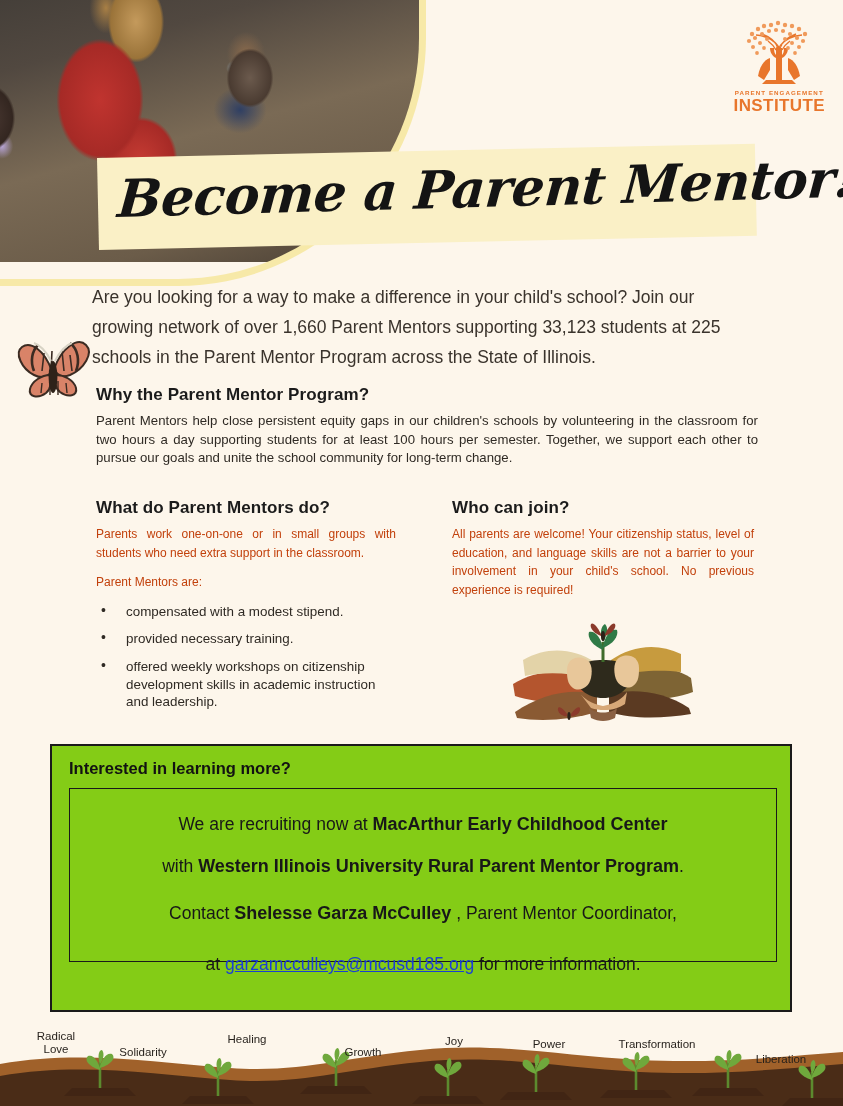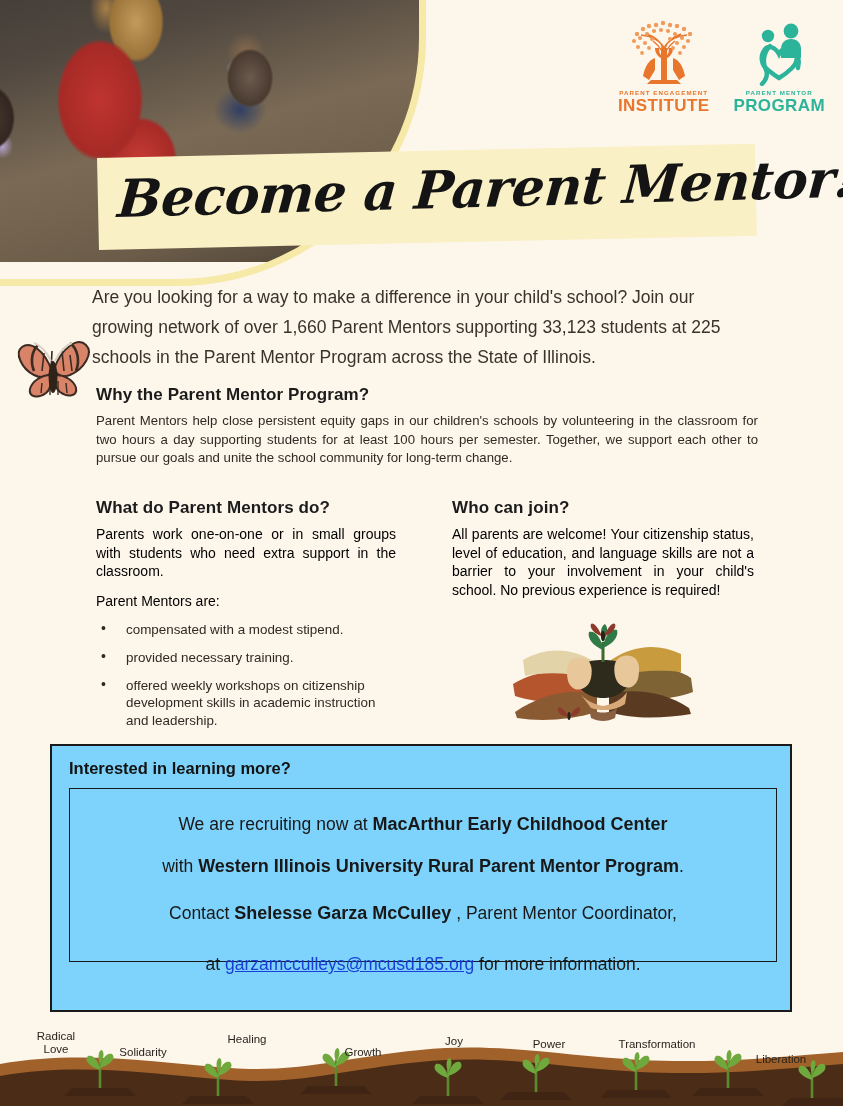--- a/index.html
+++ b/index.html
@@ -113,42 +113,42 @@
   .why {
     position: absolute; left: 96px; top: 385px; width: 662px;
   }
   .why p {
     font-size: 13.2px; line-height: 18.6px; color: #2f2a24;
     text-align: justify;
   }
   .col-left  { position: absolute; left: 96px; top: 498px; width: 300px; }
   .col-right { position: absolute; left: 452px; top: 498px; width: 302px; }
   .col-left p, .col-right p {
-    font-size: 14px; line-height: 18.6px; color: #000000;
+    font-size: 12px; line-height: 18.6px; color: #c2410c;
     text-align: justify; margin-bottom: 11px;
   }
   ul.mentor-list { list-style: none; }
   ul.mentor-list li {
     position: relative; padding-left: 30px;
     font-size: 13.4px; line-height: 17.6px; color: #2f2a24;
     margin-bottom: 10px;
   }
   ul.mentor-list li::before {
     content: "•"; position: absolute; left: 5px; top: -1px; font-size: 14px;
   }
 
   
   .hands { position: absolute; left: 505px; top: 612px; width: 196px; height: 120px; }
 
   
   .outer-box {
     position: absolute; left: 50px; top: 744px;
     width: 742px; height: 268px;
     border: 2.4px solid #1a1a1a;
-    background: #7dd3fc;
+    background: #84cc16;
   }
   .box-title {
     position: absolute; left: 17px; top: 13px;
     font-size: 16.5px; font-weight: bold; color: #121212;
   }
   .inner-box {
     position: absolute; left: 17px; top: 42px;
     width: 708px; height: 174px;
     border: 1.6px solid #1a1a1a;
     padding: 24px 18px 8px;
@@ -228,36 +228,20 @@
               <circle cx="24" cy="30" r="1.9"></circle>
               <circle cx="48" cy="30" r="1.9"></circle>
               <circle cx="55" cy="35" r="1.9"></circle>
           </g>
         </svg>
       </div>
       <div class="logo-kicker o-orange">PARENT ENGAGEMENT</div>
       <div class="logo-word o-orange">INSTITUTE</div>
     </div>
 
-    <div class="logo-block">
-      <div class="logo-art">
-        <svg width="66" height="68" viewBox="0 0 66 68">
-          <g fill="none" stroke="#2CB49B" stroke-width="4.4" stroke-linecap="round">
-            <path d="M20 30 C14 36 14 46 22 52 C28 57 33 60 33 60 C33 60 40 56 46 50 C53 43 52 33 45 30 C40 28 35 32 33 36 C31 32 26 27 20 30 Z"></path>
-            <path d="M24 28 C18 34 16 44 20 52 C22 57 20 62 16 66"></path>
-            <path d="M46 28 C52 33 54 42 52 50"></path>
-          </g>
-          <circle cx="22" cy="18" r="6.2" fill="#2CB49B"></circle>
-          <circle cx="45" cy="13" r="7.4" fill="#2CB49B"></circle>
-          <path d="M45 21 C51 21 55 25 55 31 L55 40 L35 40 L35 31 C35 25 39 21 45 21 Z" fill="#2CB49B"></path>
-        </svg>
-      </div>
-      <div class="logo-kicker o-teal">PARENT MENTOR</div>
-      <div class="logo-word o-teal">PROGRAM</div>
-    </div>
   </div>
 
   <div class="banner"></div>
   <div class="banner-text">Become a Parent Mentor!</div>
 
   <div class="butterfly">
     <svg width="92" height="80" viewBox="0 0 92 80">
       <g>
         <path d="M44 46 C36 24 22 16 14 22 C6 28 14 44 26 50 C34 54 40 52 44 46 Z" fill="#D98368" stroke="#3b2b22" stroke-width="2"></path>
         <path d="M46 44 C54 22 70 12 78 20 C86 28 76 44 62 50 C54 53 49 51 46 44 Z" fill="#D98368" stroke="#3b2b22" stroke-width="2"></path>

